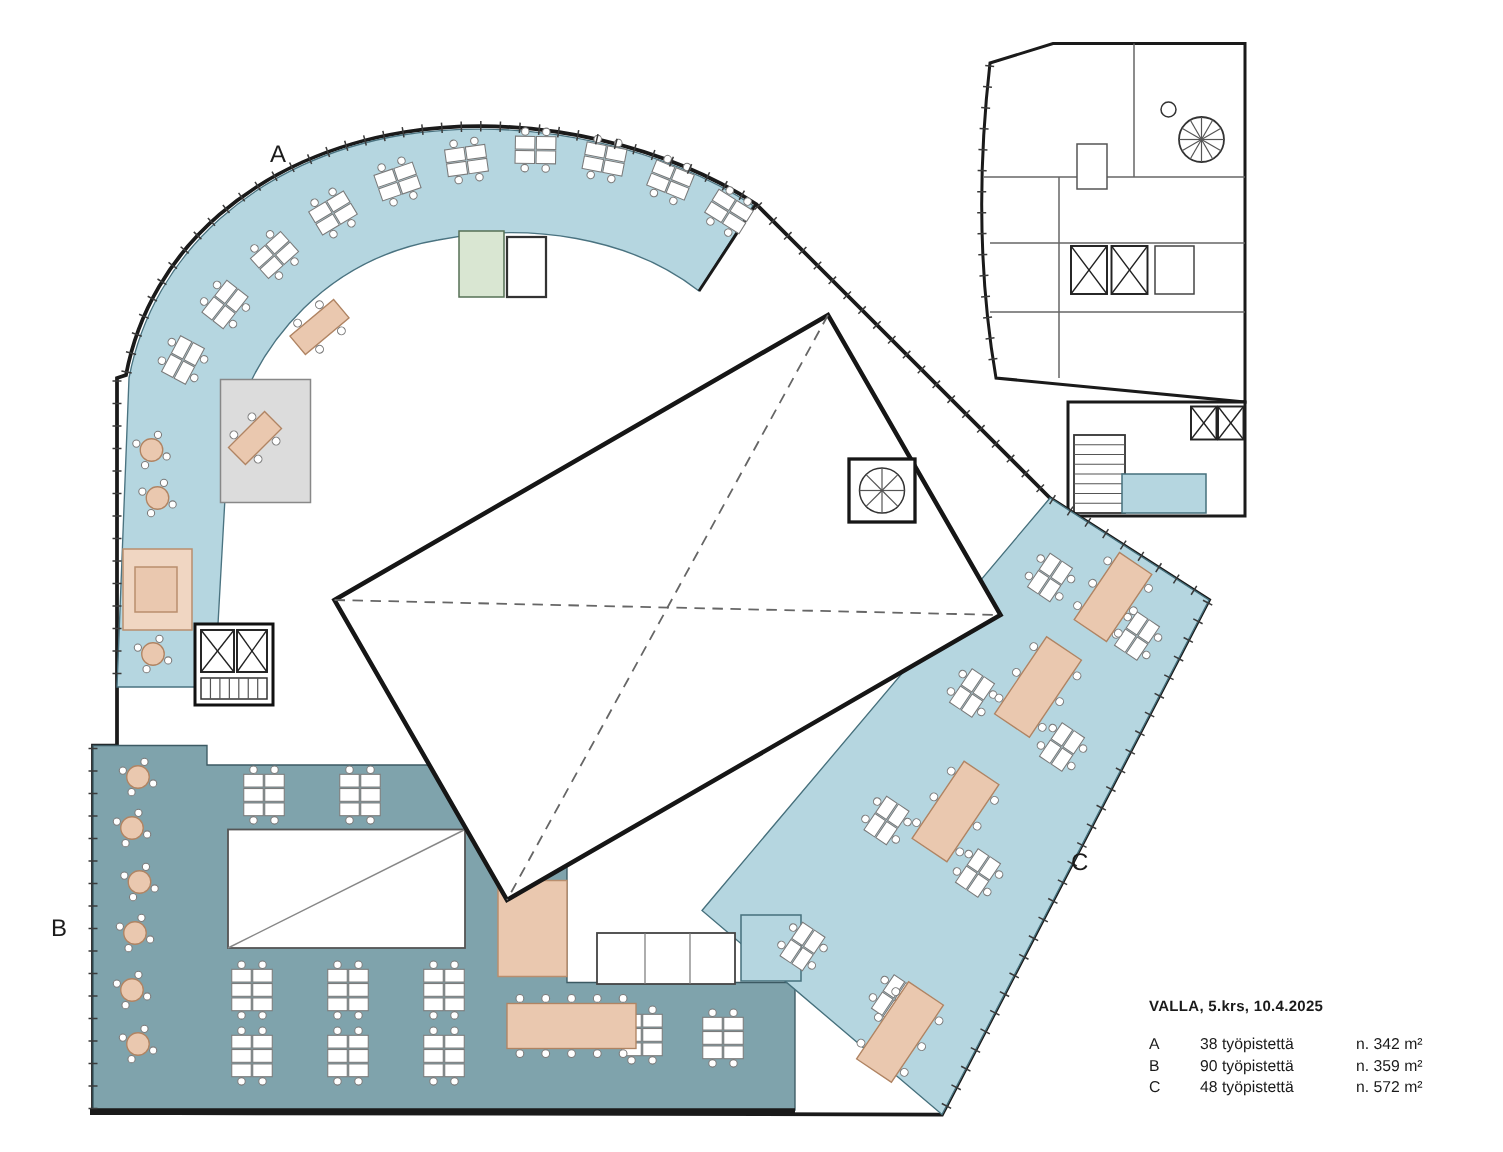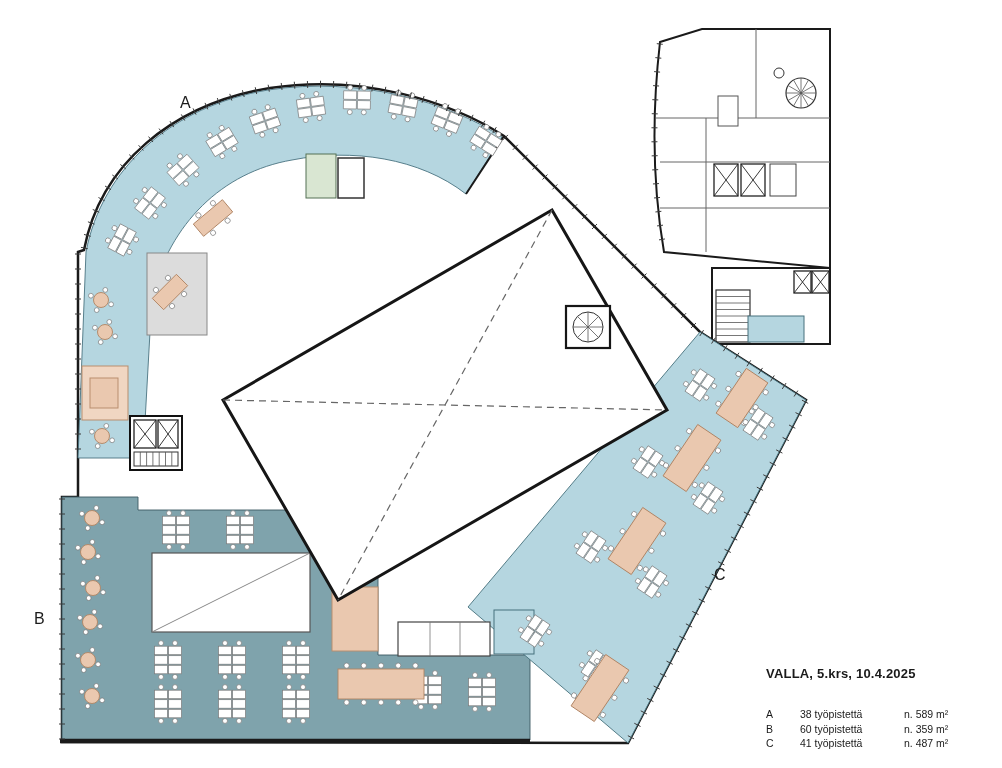--- a/index.html
+++ b/index.html
@@ -9,21 +9,21 @@
     --wall:#1a1a1a;
   }
   html,body{margin:0;padding:0;background:#fff;}
   .stage{
     position:relative;width:1002px;height:768px;background:#ffffff;overflow:hidden;
     font-family:"Liberation Sans",sans-serif;color:#1a1a1a;
   }
   .stage svg{position:absolute;left:0;top:0;}
   .zone-letter{font-family:"Liberation Sans",sans-serif;font-size:16px;fill:#1b1b1b;}
   .legend{position:absolute;left:766px;top:666px;width:220px;}
-  .legend-title{font-weight:bold;font-size:13px;letter-spacing:.2px;margin-bottom:26px;white-space:nowrap;}
+  .legend-title{font-weight:bold;font-size:10px;letter-spacing:.2px;margin-bottom:12px;white-space:nowrap;}
   .legend-row{display:grid;grid-template-columns:34px 104px auto;font-size:10.5px;line-height:14.5px;white-space:nowrap;}
 </style>
 </head>
 <body>
 
 <div class="stage">
 
   <svg id="plan" width="1002" height="768" viewBox="0 0 1002 768">
 
     <g id="annex">
@@ -718,26 +718,26 @@
     <text x="180" y="108" class="zone-letter">A</text>
     <text x="34" y="624" class="zone-letter">B</text>
     <text x="714" y="580" class="zone-letter">C</text>
   </svg>
 
   <div class="legend">
     <div class="legend-title">VALLA, 5.krs, 10.4.2025</div>
     <div class="legend-row">
       <span>A</span>
       <span>38 työpistettä</span>
-      <span>n. 589 m²</span>
+      <span>n. 342 m²</span>
     </div>
     <div class="legend-row">
       <span>B</span>
-      <span>60 työpistettä</span>
+      <span>90 työpistettä</span>
       <span>n. 359 m²</span>
     </div>
     <div class="legend-row">
       <span>C</span>
-      <span>41 työpistettä</span>
-      <span>n. 487 m²</span>
+      <span>48 työpistettä</span>
+      <span>n. 572 m²</span>
     </div>
   </div>
 </div>
 
 </body></html>

